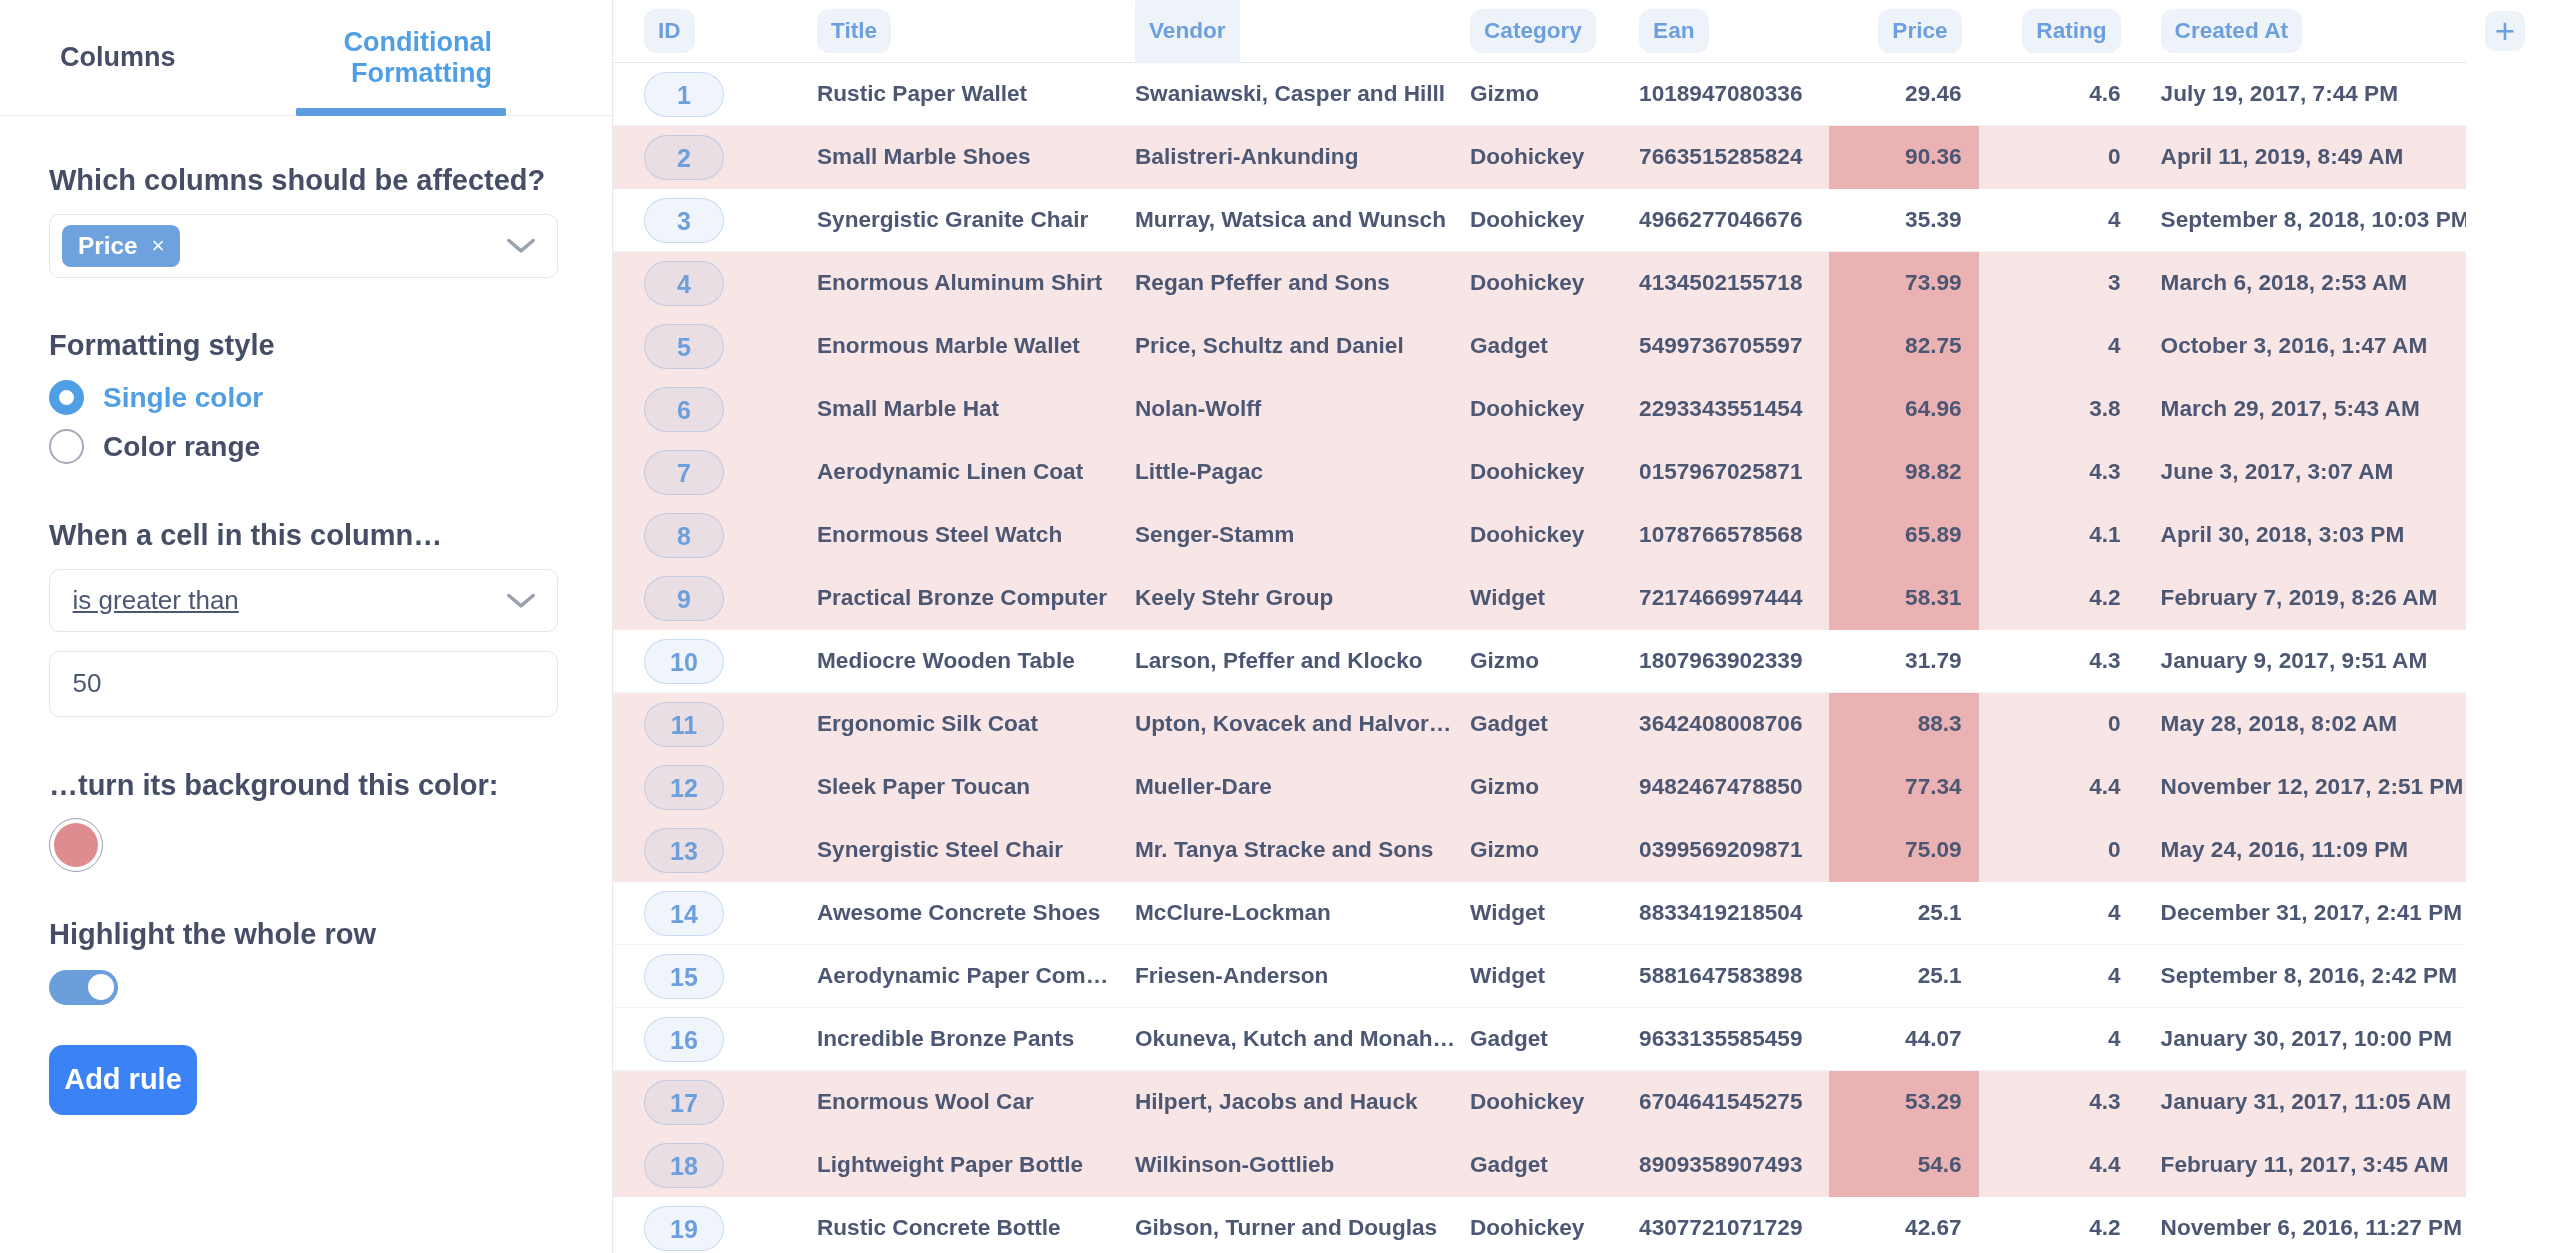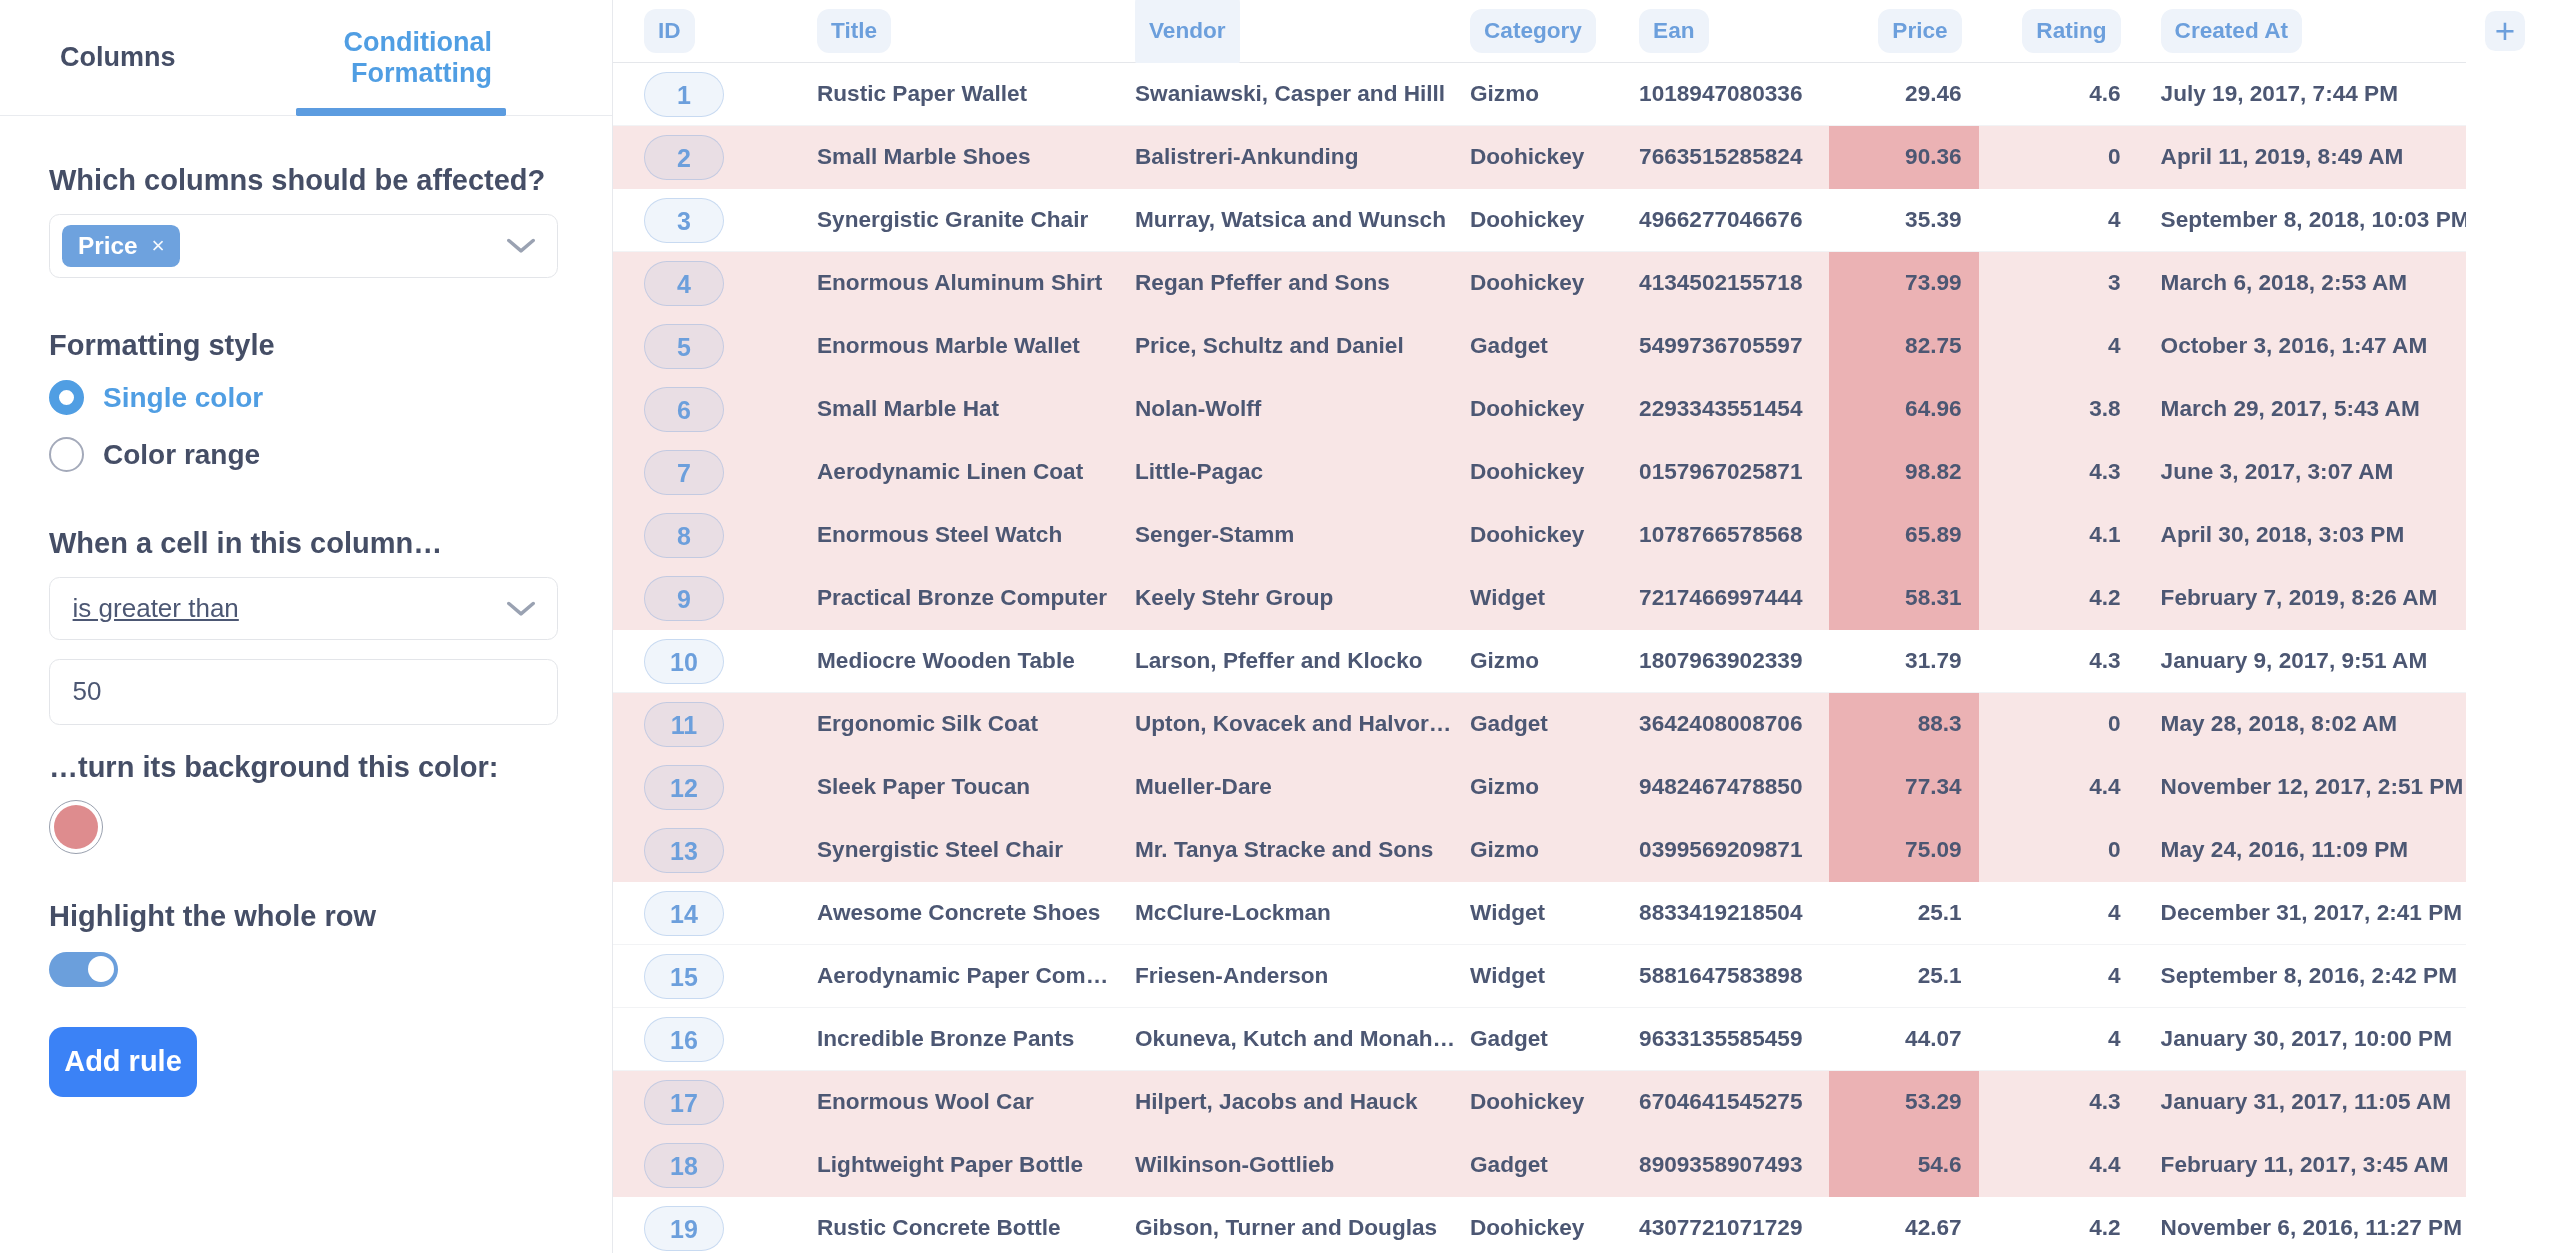--- a/index.html
+++ b/index.html
@@ -27,32 +27,32 @@
                display:flex; align-items:center; cursor:pointer; }
   .multi { height:64px; margin-top:15.7px; padding:0 21px 0 12.2px; }
   .tag { background:#6EA2DE; color:#fff; border-radius:8.7px; height:42px; display:flex;
          align-items:center; padding:0 15.7px; font-size:24.4px; font-weight:700; }
   .tag .x { margin-left:14px; font-size:22.6px; font-weight:400; opacity:.95; cursor:pointer; }
   .spacer { flex:1; }
   .chev { flex:0 0 auto; }
 
   .h-style { margin-top:50px; }
   .radio-row { display:flex; align-items:center; margin-top:17.4px; height:35px; cursor:pointer; }
-  .radio-row + .radio-row { margin-top:22px; }
+  .radio-row + .radio-row { margin-top:14px; }
   .radio { width:35px; height:35px; border-radius:50%; border:2.6px solid #A4AABA; background:#fff; }
   .radio.sel { border:10.4px solid #509EE3; }
   .radio-label { margin-left:19px; font-size:28px; font-weight:700; color:#454E66; }
   .radio-row.sel .radio-label { color:#509EE3; }
 
   .h-when { margin-top:54px; }
   .operator { height:63px; margin-top:15.7px; padding:0 21px 0 22.6px; font-size:26px; color:#4C5773;text-decoration:underline; }
   .inputbox { width:509px; height:66px; margin-top:19px; border:1.7px solid #E3E5E9; border-radius:10.4px;
               font-size:26px; color:#4C5773; padding:0 22.6px; font-family:"Liberation Sans",sans-serif; }
 
-  .h-color { margin-top:25px; }
+  .h-color { margin-top:51px; }
   .swatch { margin-top:15.7px; width:54px; height:54px; border-radius:50%; border:1.7px solid #99A0AE;
             background:#fff; display:flex; align-items:center; justify-content:center; cursor:pointer; }
   .swatch-inner { width:44px; height:44px; border-radius:50%; }
 
   .h-row { margin-top:45px; }
   .toggle { margin-top:17.4px; width:69px; height:35px; border-radius:17.4px; background:#C8CDD6;
             position:relative; cursor:pointer; }
   .toggle.on { background:#6B9FDC; }
   .toggle .knob { position:absolute; top:4.4px; width:26px; height:26px; border-radius:50%;
                   background:#fff; left:4.4px; }

